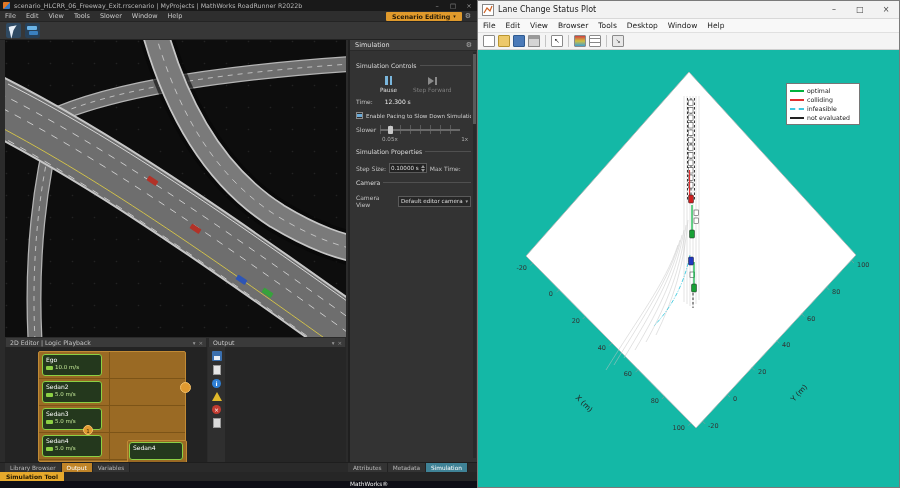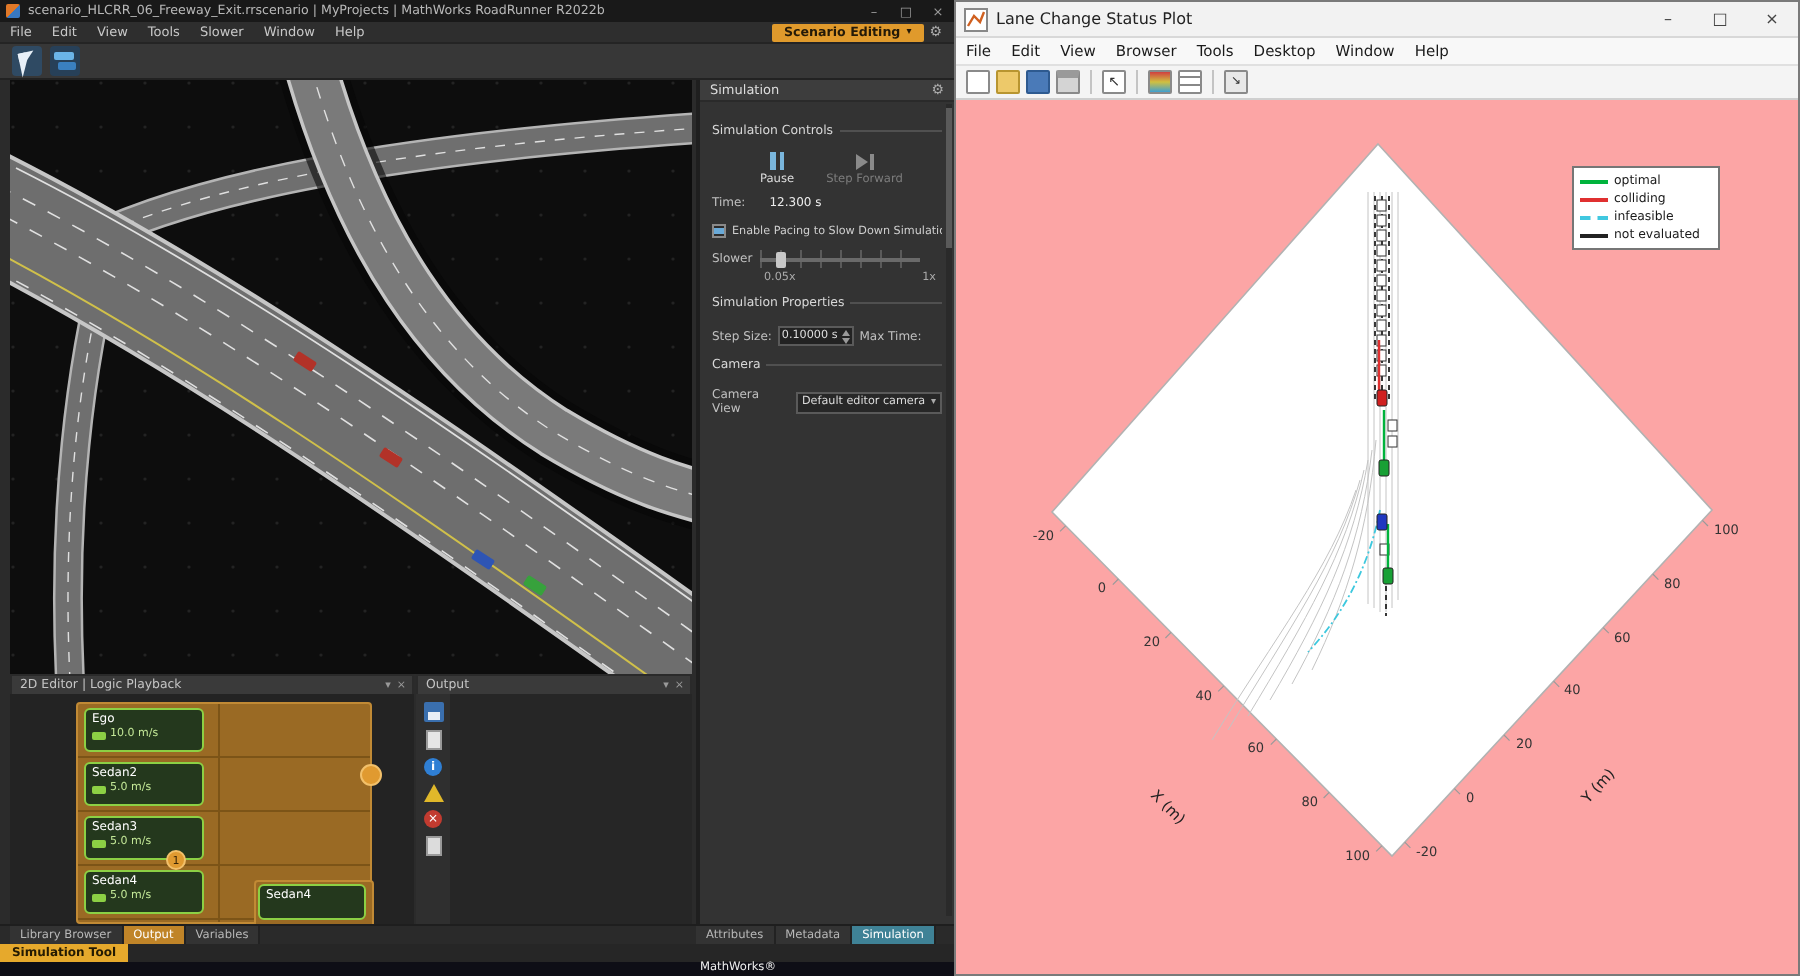--- a/index.html
+++ b/index.html
@@ -126,21 +126,21 @@
   .tbi{width:12px;height:12px;border-radius:1px}
   .tbi.newdoc{background:#fff;border:1px solid #8a8a8a}
   .tbi.open{background:#edc96a;border:1px solid #b89530}
   .tbi.save{background:#4a7ab8;border:1px solid #2e5a90}
   .tbi.print{background:#d4d4d4;border:1px solid #8a8a8a;border-top:4px solid #9a9a9a}
   .tbi.edit{background:#fff;border:1px solid #8a8a8a;font-size:7px;color:#333;text-align:center;line-height:10px}
   .tbi.cbar{background:linear-gradient(#d04040,#d0c040,#40a0d0);border:1px solid #8a8a8a}
   .tbi.leg{background:repeating-linear-gradient(#fff 0 2px,#888 2px 3px,#fff 3px 4px);border:1px solid #8a8a8a}
   .tbi.dock{background:#e8e8e8;border:1px solid #8a8a8a;font-size:6px;color:#333;text-align:center;line-height:10px}
   .tb-sep{width:1px;height:12px;background:#c4c4c4;margin:0 2px}
-  #plotarea{left:0;top:49px;width:421px;height:438px;background:#fca5a5}
+  #plotarea{left:0;top:49px;width:421px;height:438px;background:#14b8a6}
 
   
   #legend{position:absolute;left:308px;top:33px;width:74px;background:#fff;border:1px solid #767676;padding:2px 3px}
   .leg-row{display:flex;align-items:center;gap:3px;height:9px}
   .leg-line{width:14px;height:2px;flex:none}
   .leg-line.dash{height:0;border-top:2px dashed}
   .leg-lbl{font-size:6.2px;color:#1a1a1a;white-space:nowrap}
 
   svg text{font-family:"DejaVu Sans",sans-serif}
 </style>

